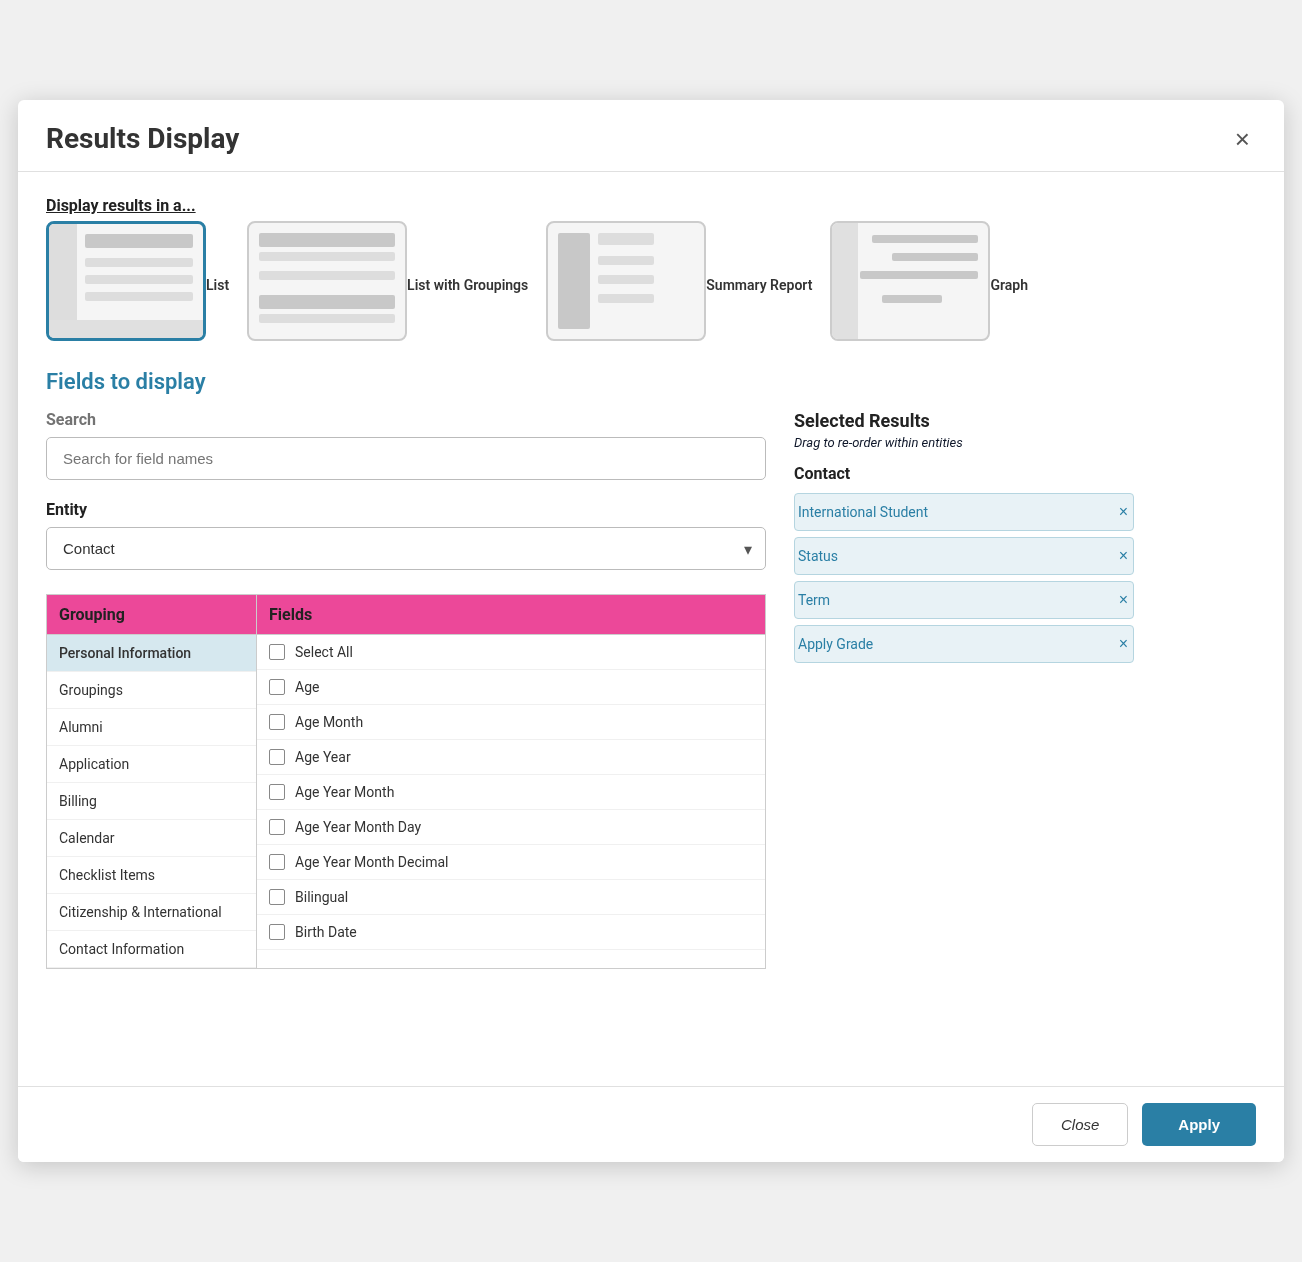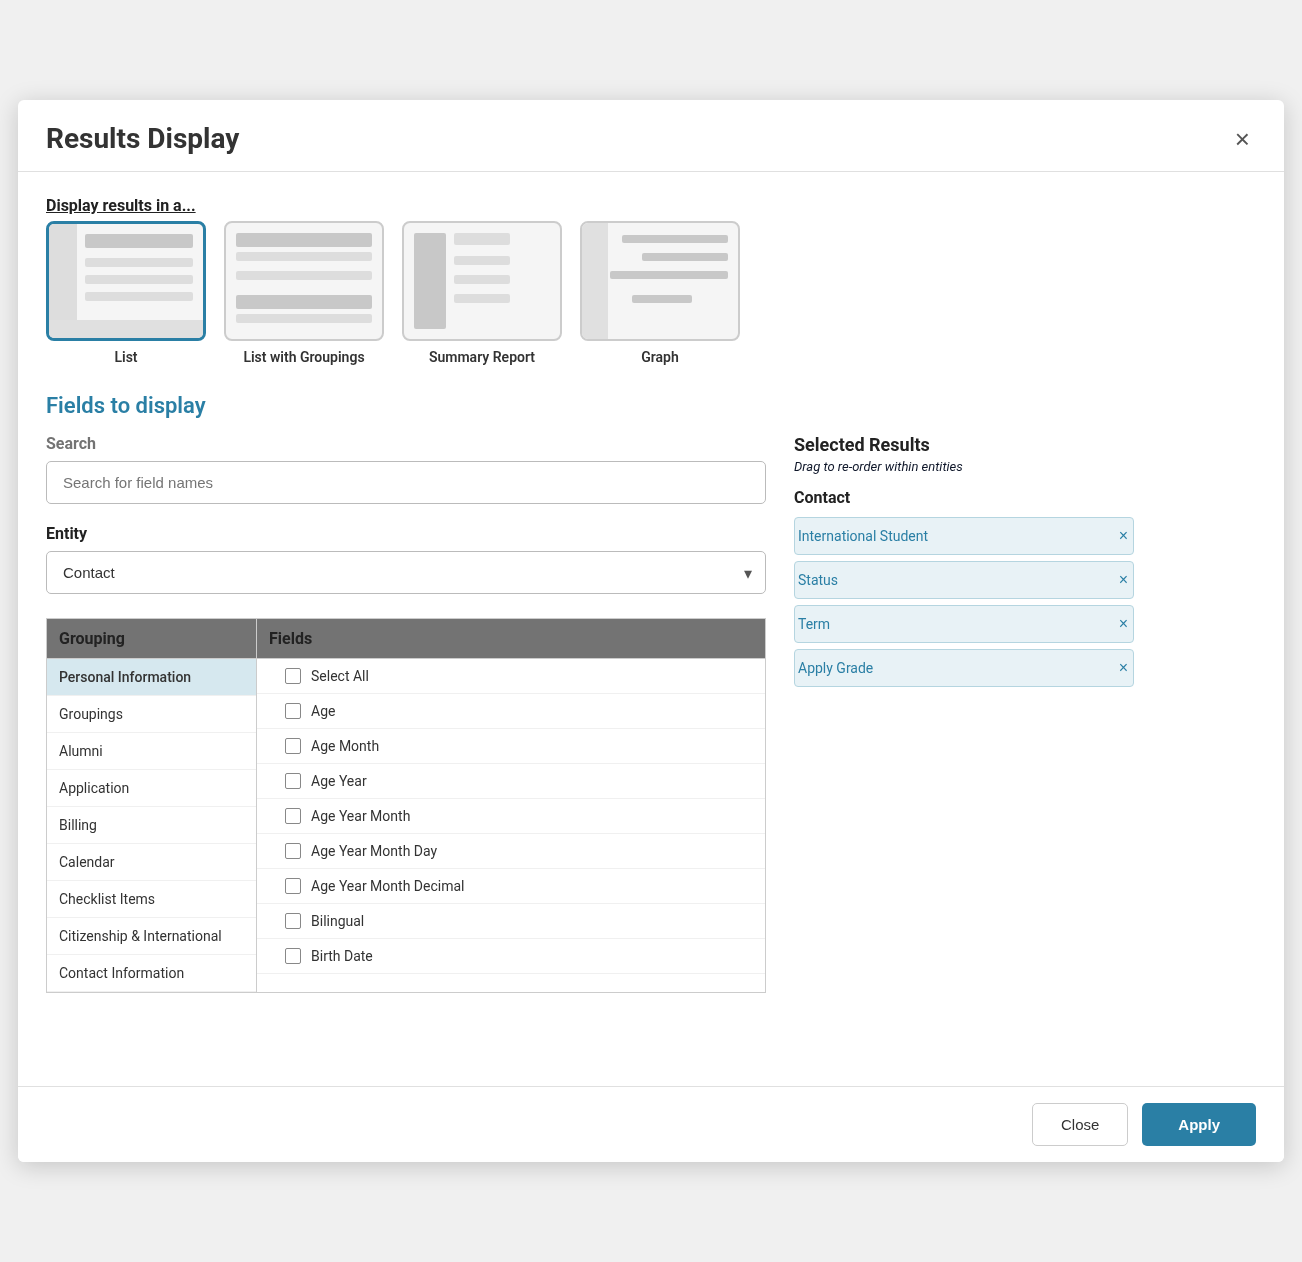--- a/index.html
+++ b/index.html
@@ -58,21 +58,20 @@
       text-decoration: underline;
     }
 
     .display-types {
       display: flex;
       gap: 18px;
       margin-bottom: 28px;
     }
     .display-type-item {
       display: flex;
-      flex-direction: column;
       align-items: center;
       cursor: pointer;
     }
     .display-type-card {
       width: 160px;
       height: 120px;
       border: 2px solid #ccc;
       border-radius: 8px;
       background: #f5f5f5;
       overflow: hidden;
@@ -265,21 +264,21 @@
       flex-shrink: 0;
       border: 1px solid #ccc;
       border-right: none;
     }
     .col-header {
       font-size: 16px;
       font-weight: 700;
       color: #222;
       padding: 10px 12px;
       border-bottom: 1px solid #ccc;
-      background: #737373;
+      background: #ec4899;
     }
     .grouping-list {
       list-style: none;
       overflow-y: auto;
       max-height: 340px;
     }
     .grouping-list li {
       padding: 10px 12px;
       font-size: 14px;
       color: #333;
@@ -299,21 +298,21 @@
       border-bottom: 1px solid #ccc;
     }
     .fields-list {
       list-style: none;
       overflow-y: auto;
       max-height: 340px;
     }
     .fields-list li {
       display: flex;
       align-items: center;
-      padding: 9px 28px;
+      padding: 9px 12px;
       font-size: 14px;
       color: #333;
       cursor: pointer;
       border-bottom: 1px solid #f0f0f0;
       gap: 10px;
     }
     .field-checkbox {
       width: 16px;
       height: 16px;
       border: 1.5px solid #888;
@@ -372,20 +371,21 @@
     }
     .btn-close {
       background: #fff;
       border: 1px solid #ccc;
       border-radius: 5px;
       padding: 12px 28px;
       font-size: 15px;
       color: #333;
       cursor: pointer;
       font-weight: 500;
+      font-style: italic;
     }
     .btn-apply {
       background: #2a7fa5;
       border: none;
       border-radius: 5px;
       padding: 12px 36px;
       font-size: 15px;
       color: #fff;
       cursor: pointer;
       font-weight: 600;

